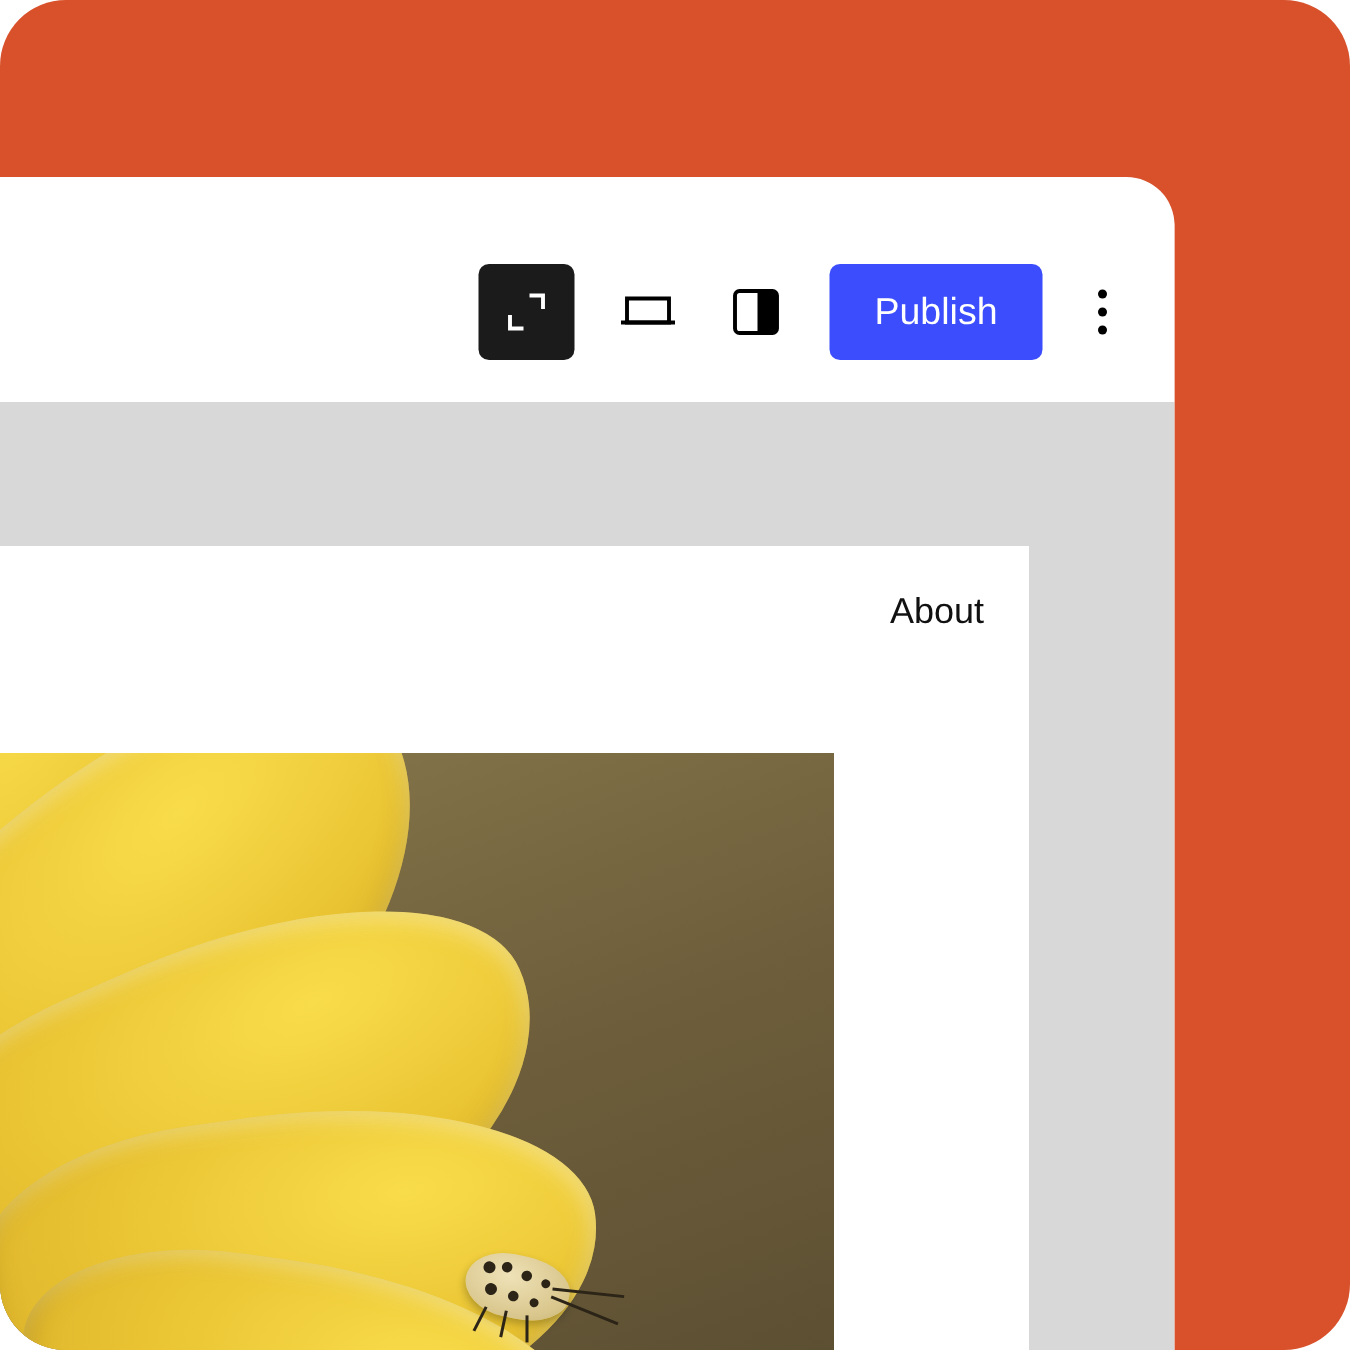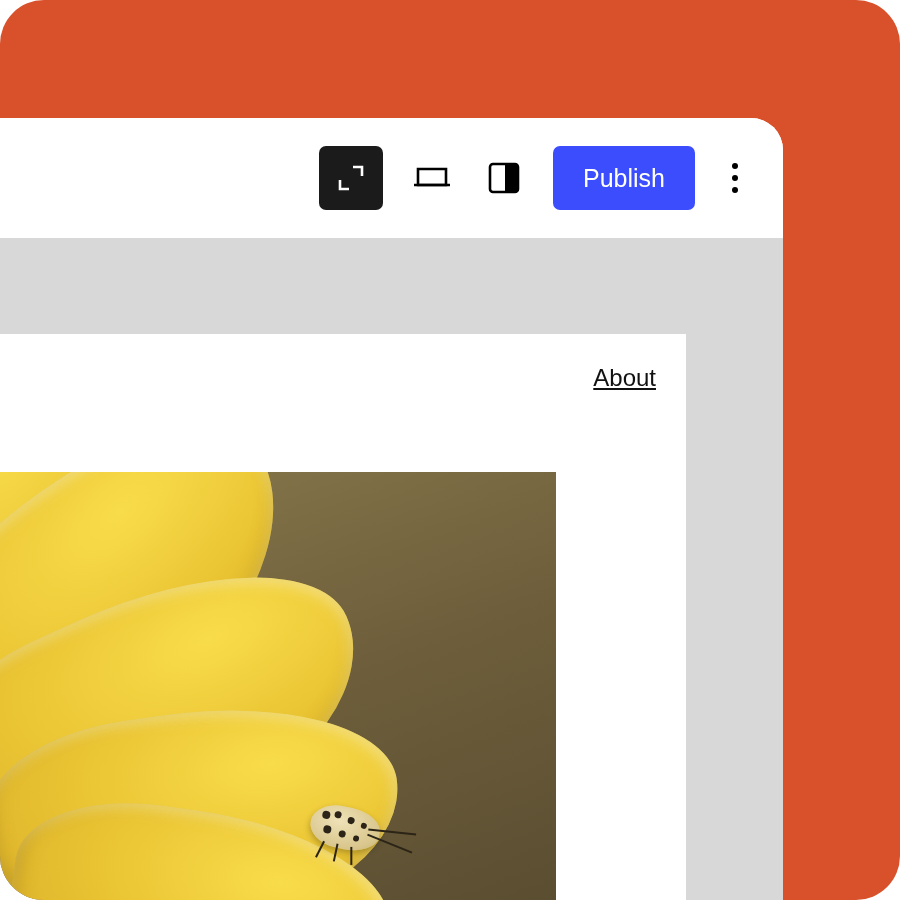--- a/index.html
+++ b/index.html
@@ -26,20 +26,21 @@
   }
 
   .toolbar {
     height: 120px;
     background: #fff;
     display: flex;
     align-items: center;
     justify-content: flex-end;
     padding: 0 28px 0 0;
     gap: 14px;
+    margin-top: 30px;
   }
 
   .btn-square-dark {
     width: 64px;
     height: 64px;
     background: #1b1b1b;
     border-radius: 7px;
     display: flex;
     align-items: center;
     justify-content: center;
@@ -96,21 +97,20 @@
     background: #fff;
   }
 
   .nav {
     position: absolute;
     top: 30px;
     right: 30px;
     font-size: 24px;
     color: #111;
     cursor: pointer;
-    text-decoration: underline;
   }
 
   .hero-image {
     position: absolute;
     top: 138px;
     left: 0;
     width: 556px;
     height: 600px;
     overflow: hidden;
   }

